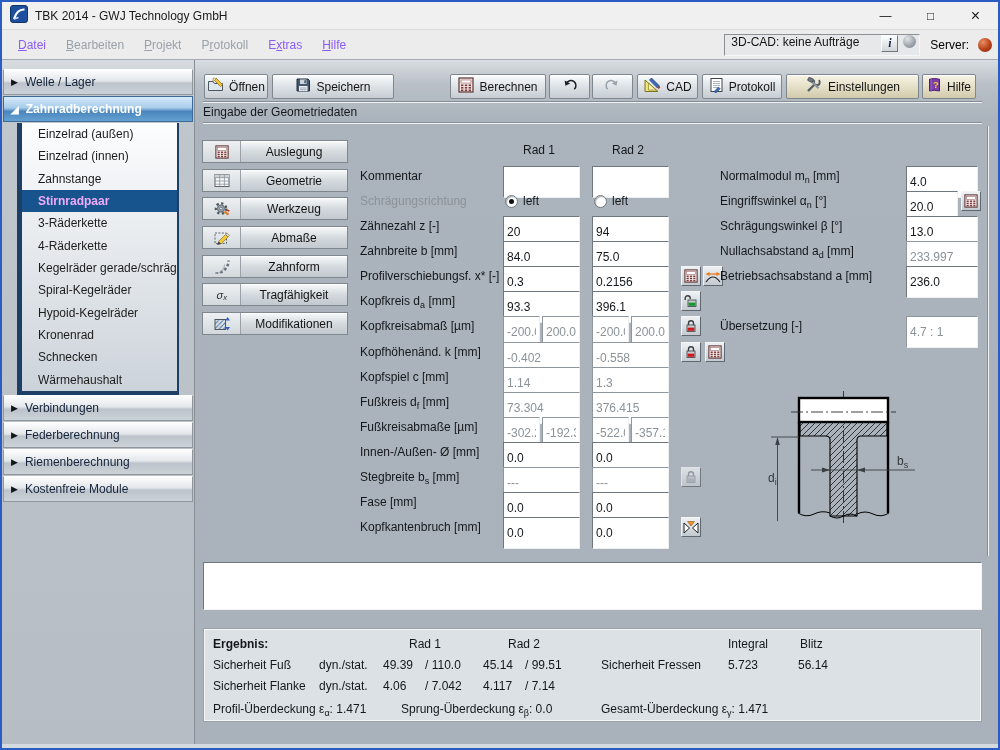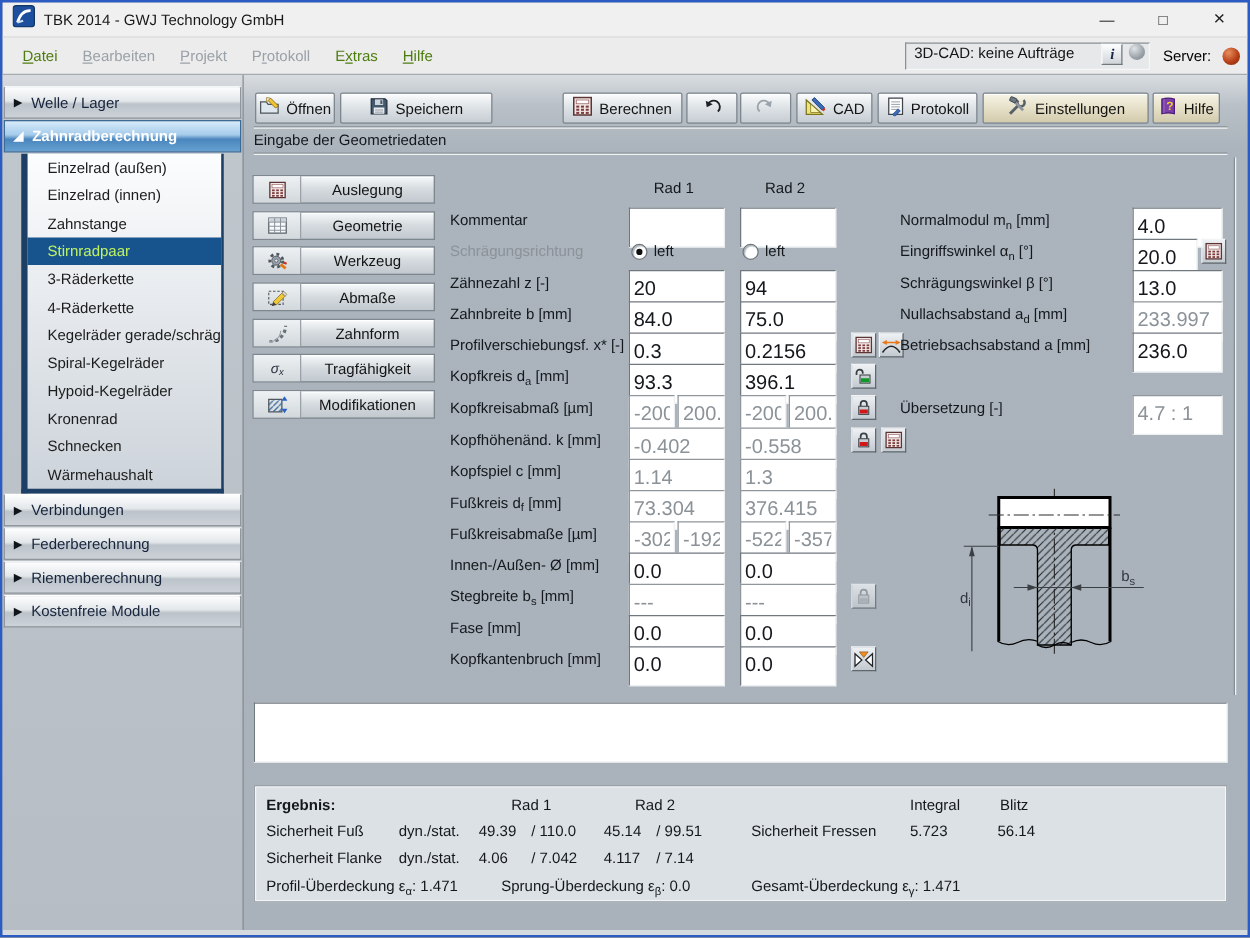--- a/index.html
+++ b/index.html
@@ -8,21 +8,21 @@
 
   
   .titlebar {height:28px;background:#f0f0f0;display:flex;align-items:center;padding-left:8px;flex:0 0 auto;border-bottom:1px solid #dcdcdc}
   .titlebar .title {font-size:12px;color:#191919;margin-left:7px;flex:1}
   .win-controls {display:flex;height:100%}
   .win-btn {width:45px;display:flex;align-items:center;justify-content:center;font-size:12px;color:#1c1c1c;cursor:default}
   .win-btn.close {font-size:16px}
 
   
   .menubar {height:30px;background:#ececec;border-bottom:1px solid #a3aab0;display:flex;align-items:center;padding:0 6px;flex:0 0 auto}
-  .menu-item {font-size:12px;color:#4d7c0f;padding:4px 10px;white-space:nowrap}
+  .menu-item {font-size:12px;color:#8b5cf6;padding:4px 10px;white-space:nowrap}
   .menu-item.disabled {color:#9aa1a8}
   .menu-right {margin-left:auto;display:flex;align-items:center}
   .cad-box {display:flex;align-items:flex-start;height:22px;width:196px;border:1px solid;border-color:#8a9096 #f4f6f8 #f4f6f8 #8a9096;background:#e6e8ea;padding:0 3px 0 6px;font-size:12px;color:#141414}
   .cad-box .lbl {flex:1;white-space:nowrap}
   .i-btn {width:17px;height:17px;border:1px solid;border-color:#f8fafc #70787e #70787e #f8fafc;background:linear-gradient(#fcfdfe,#d0d5da);font:italic bold 12px "Liberation Serif",serif;color:#182848;display:flex;align-items:center;justify-content:center;padding:0}
   .dot {width:13px;height:13px;border-radius:50%;margin-left:5px;flex:0 0 auto}
   .dot.gray {background:radial-gradient(circle at 35% 30%,#e0e4e8,#9aa1a8 60%,#787f86)}
   .dot.red {width:14px;height:14px;background:radial-gradient(circle at 35% 30%,#e89060,#b84018 55%,#7c2808)}
   .server-label {font-size:12px;margin:0 4px 0 10px;white-space:nowrap}
 
@@ -31,41 +31,41 @@
   .bottom-strip {height:4px;background:#d5dade;flex:0 0 auto}
 
   
   .sidebar {position:absolute;left:0;top:0;bottom:0;width:193px;padding-top:9px;border-right:1px solid #878e95;background:linear-gradient(180deg,#d8dce0 0,#bfc6cc 40px,#b6bdc4 100%)}
   .acc-h {height:26px;margin:0 1px 1px 1px;display:flex;align-items:center;padding-left:7px;font-size:12px;color:#16243c;background:linear-gradient(180deg,#fdfdfe 0,#e3e7ea 45%,#bcc3ca 55%,#ccd2d8 100%);border:1px solid #8f969c;border-top-color:#fff;cursor:default}
   .acc-h .tri {font-size:9px;color:#10151a;margin-right:7px}
   .acc-h.exp {background:linear-gradient(180deg,#d7eafa 0,#a6cceb 45%,#4a86bd 60%,#64a0d0 100%);color:#fff;font-weight:bold;border-color:#3c6a96}
   .acc-h.exp .tri {color:#fff;font-size:10px}
   .acc-body {height:272px;margin:0 15px;border-left:5px solid #1d3f66;border-right:2px solid #1d3f66;border-bottom:4px solid #1d3f66;background:linear-gradient(180deg,#fcfdfe,#ccd3da);display:flex;flex-direction:column}
   .acc-it {flex:1;display:flex;align-items:center;padding-left:16px;font-size:12px;color:#1c1c1c;cursor:default;white-space:nowrap}
-  .acc-it.selected {background:#17548e;color:#bef264;font-weight:normal}
+  .acc-it.selected {background:#17548e;color:#f0abfc;font-weight:bold}
 
   
   .content {position:absolute;left:193px;top:0;right:0;bottom:0}
   .tbtn {position:absolute;top:14px;height:25px;border:1px solid #7e868e;border-radius:2px;background:linear-gradient(180deg,#fbfcfd,#dde2e6 50%,#c6cdd3);box-shadow:inset 0 1px 0 #fff;display:flex;align-items:center;justify-content:center;gap:5px;font-size:12px;color:#141414;padding:0 4px;cursor:default}
   .tbtn.beige {background:linear-gradient(180deg,#f6f4e6,#e6e0c8 50%,#d2caac)}
   .hline {position:absolute;left:8px;width:779px;height:2px;border-top:1px solid #868d94;border-bottom:1px solid #f0f2f4}
   .sect-title {position:absolute;left:8px;top:45px;font-size:12px;color:#14181c}
   .v-groove {position:absolute;left:792px;top:66px;height:430px;width:2px;border-left:1px solid #868d94;border-right:1px solid #f0f2f4}
 
   .nav-btn {position:absolute;left:7px;width:146px;height:23px;border:1px solid #7e868e;background:linear-gradient(180deg,#f8fafb,#d4dade 50%,#c2c9cf);box-shadow:inset 0 1px 0 #fff;display:flex;align-items:center;font-size:12px;color:#141414;padding:0;cursor:default}
   .nav-ico {width:38px;height:21px;flex:0 0 auto;display:flex;align-items:center;justify-content:center;border-right:1px solid #9aa1a8;background:linear-gradient(180deg,#eef1f3,#d2d8dc)}
   .nav-lbl {flex:1;text-align:center}
 
   .formrow {position:absolute;left:0;width:803px;height:21px}
   .flabel {position:absolute;top:3px;left:165px;font-size:12px;color:#14181c;white-space:nowrap}
   .flabel.gray {color:#8b9298}
   .plabel {position:absolute;top:3px;left:525px;font-size:12px;color:#14181c;white-space:nowrap}
   .sub {font-size:9px;position:relative;top:3px}
   .colhdr {position:absolute;top:2px;font-size:12px;color:#14181c}
-  .fld {position:absolute;top:0;height:20px;border:1px solid;border-color:#70787f #eceff2 #eceff2 #70787f;background:#fff;font-size:16px;color:#14181c;padding:15px 3px;outline:none}
+  .fld {position:absolute;top:0;height:20px;border:1px solid;border-color:#70787f #eceff2 #eceff2 #70787f;background:#fff;font-size:12px;color:#14181c;padding:15px 3px;outline:none}
   .fld.dis {color:#8b9298;border-color:#8f969c #eef0f2 #eef0f2 #8f969c}
   .f1 {left:308px;width:77px} .f2 {left:397px;width:77px}
   .f1a{left:308px;width:37px} .f1b{left:347px;width:38px} .f2a{left:397px;width:37px} .f2b{left:436px;width:38px}
   .p1 {left:711px;width:72px} .p1s {left:711px;width:52px}
   .ibtn {position:absolute;top:0;width:20px;height:20px;border:1px solid;border-color:#f2f4f6 #60686f #60686f #f2f4f6;background:linear-gradient(180deg,#eef1f4,#c3cad0);display:flex;align-items:center;justify-content:center;padding:0}
   .ibtn.dim {opacity:.75}
   .radio {position:absolute;top:4px;width:13px;height:13px;border-radius:50%;background:#fff;border:1px solid #70787f;box-shadow:inset 1px 1px 1px #a9b0b6;display:flex;align-items:center;justify-content:center}
   .radio .rdot {width:5px;height:5px;border-radius:50%;background:#101010;display:none}
   .radio.checked .rdot {display:block}
   .rlabel {position:absolute;top:3px;font-size:12px;color:#14181c}

